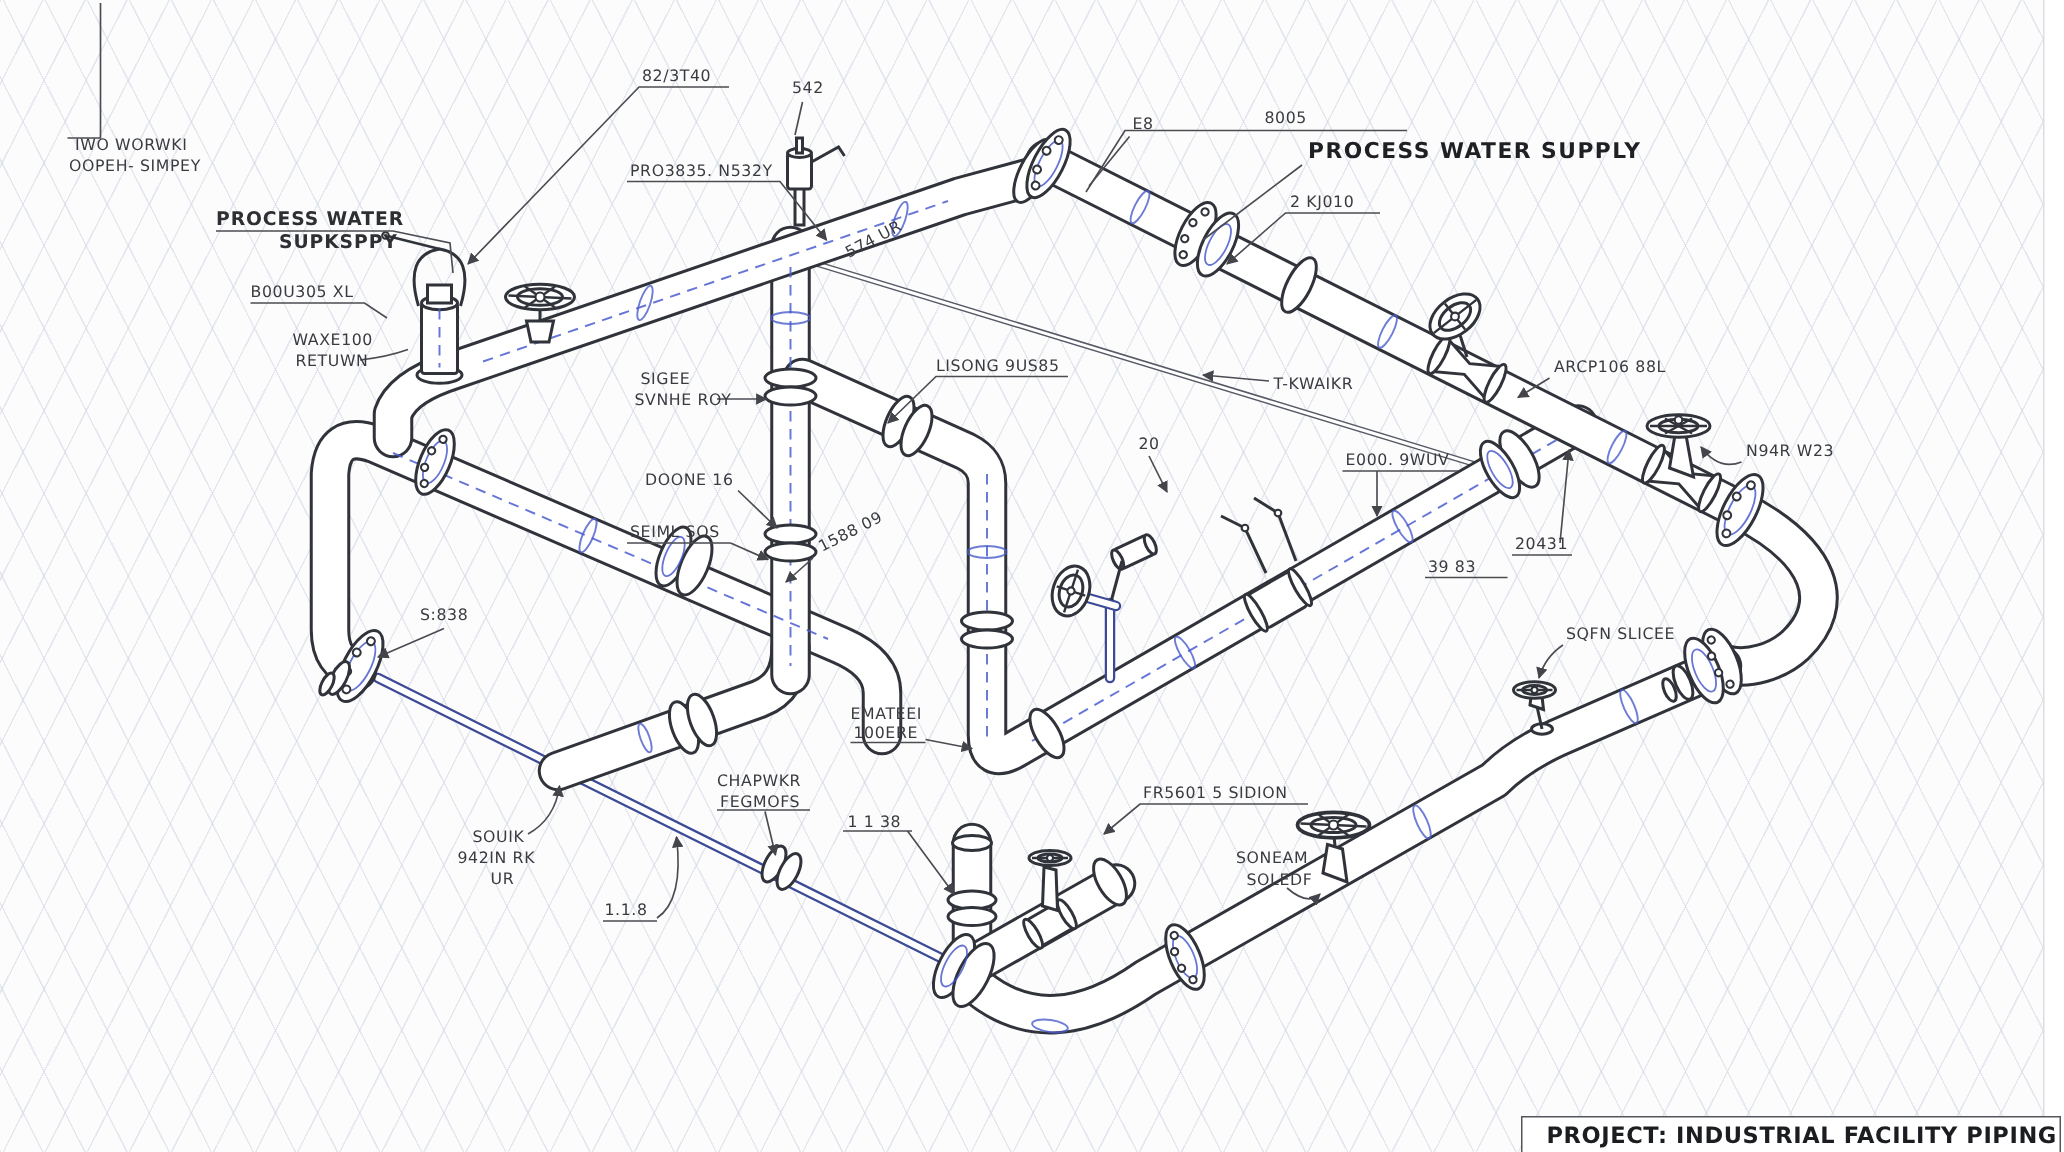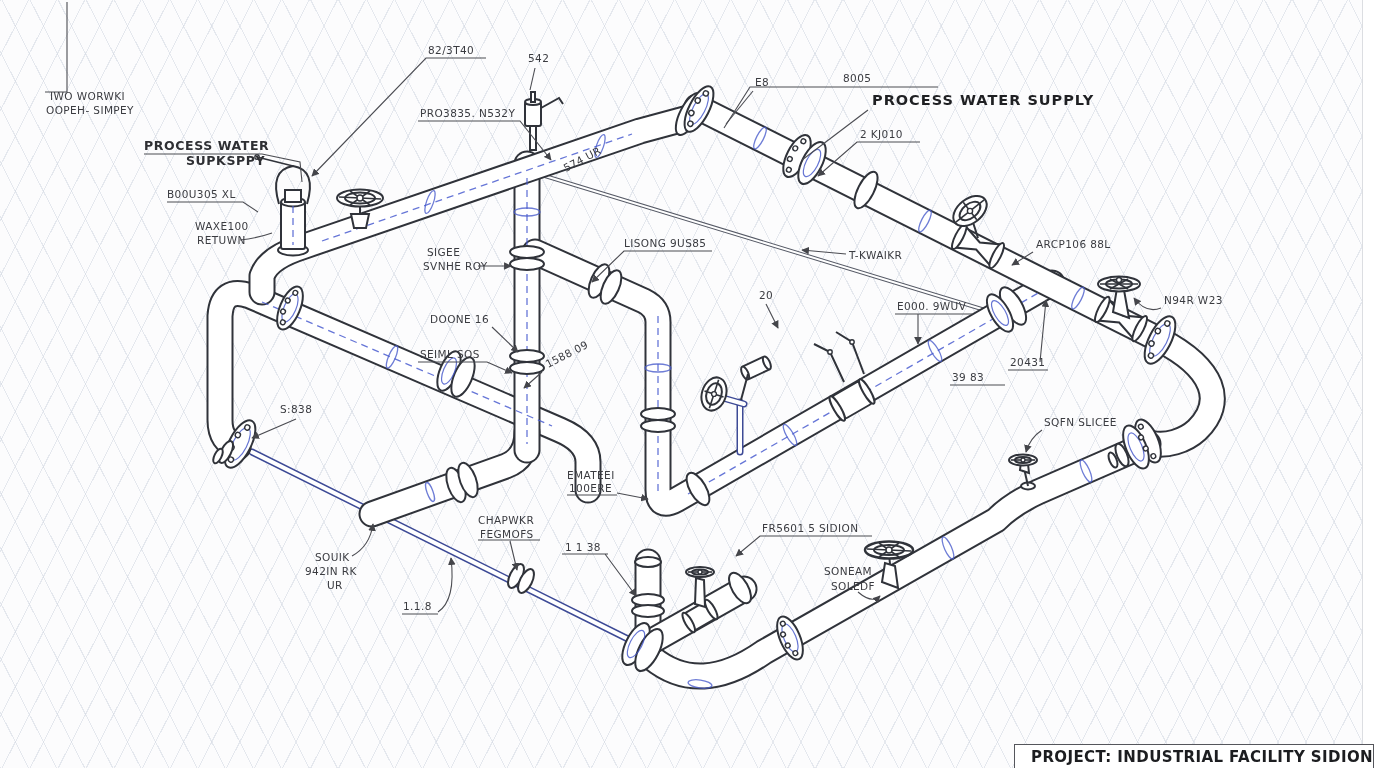--- a/index.html
+++ b/index.html
@@ -435,15 +435,15 @@
     <text class="lbl" x="327" y="589">UR</text>
     <text class="lbl" x="403" y="610">1.1.8</text>
     <text class="lbl" x="824" y="575">SONEAM</text>
     <text class="lbl" x="831" y="590">SOLEDF</text>
   </g>
 </svg>
 
 <div class="rstrip"></div>
 
 <div class="titleblock">
-  <span>PROJECT: INDUSTRIAL FACILITY SIDION</span>
+  <span>PROJECT: INDUSTRIAL FACILITY PIPING</span>
 </div>
 </div>
 
 </body></html>

